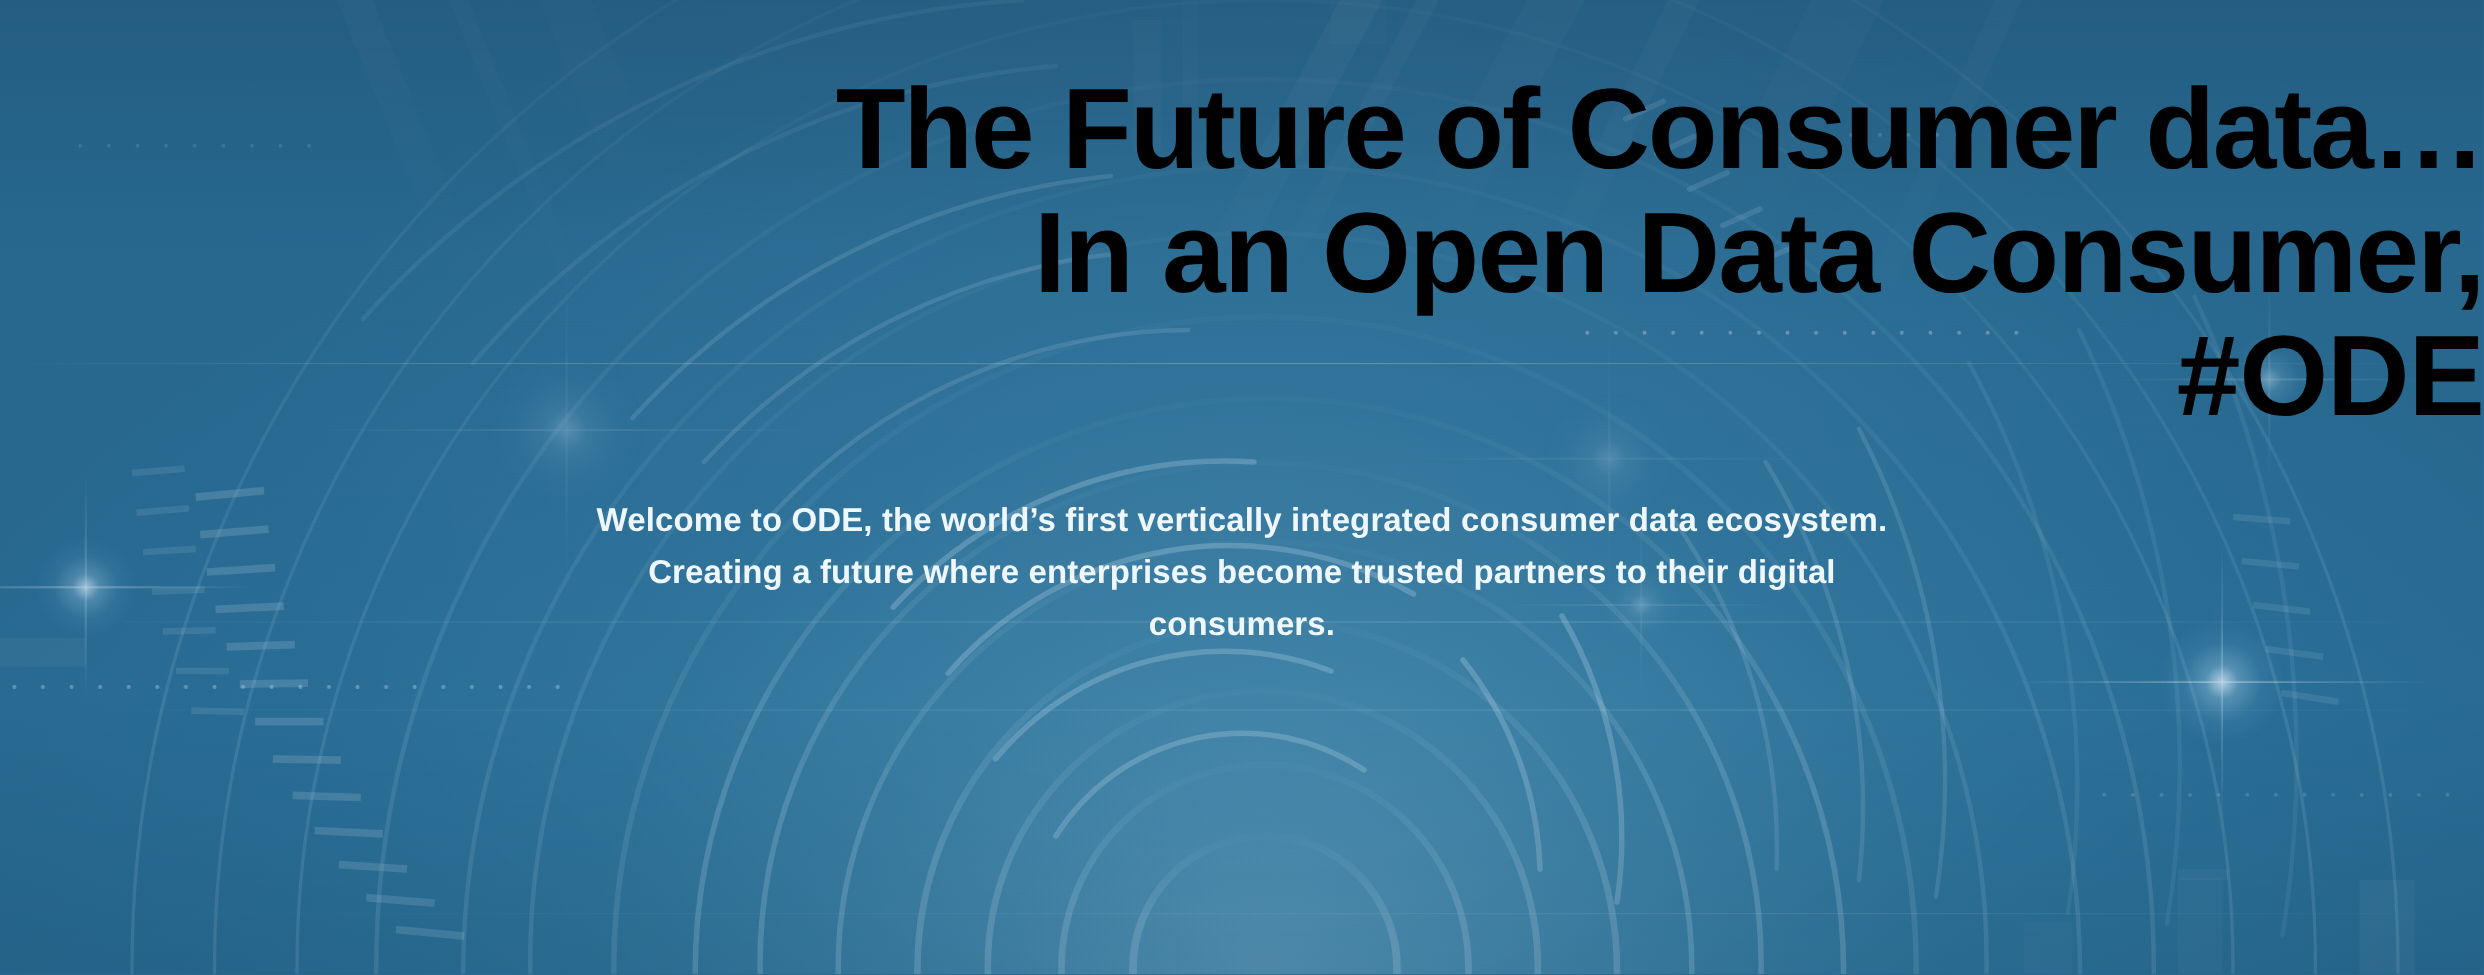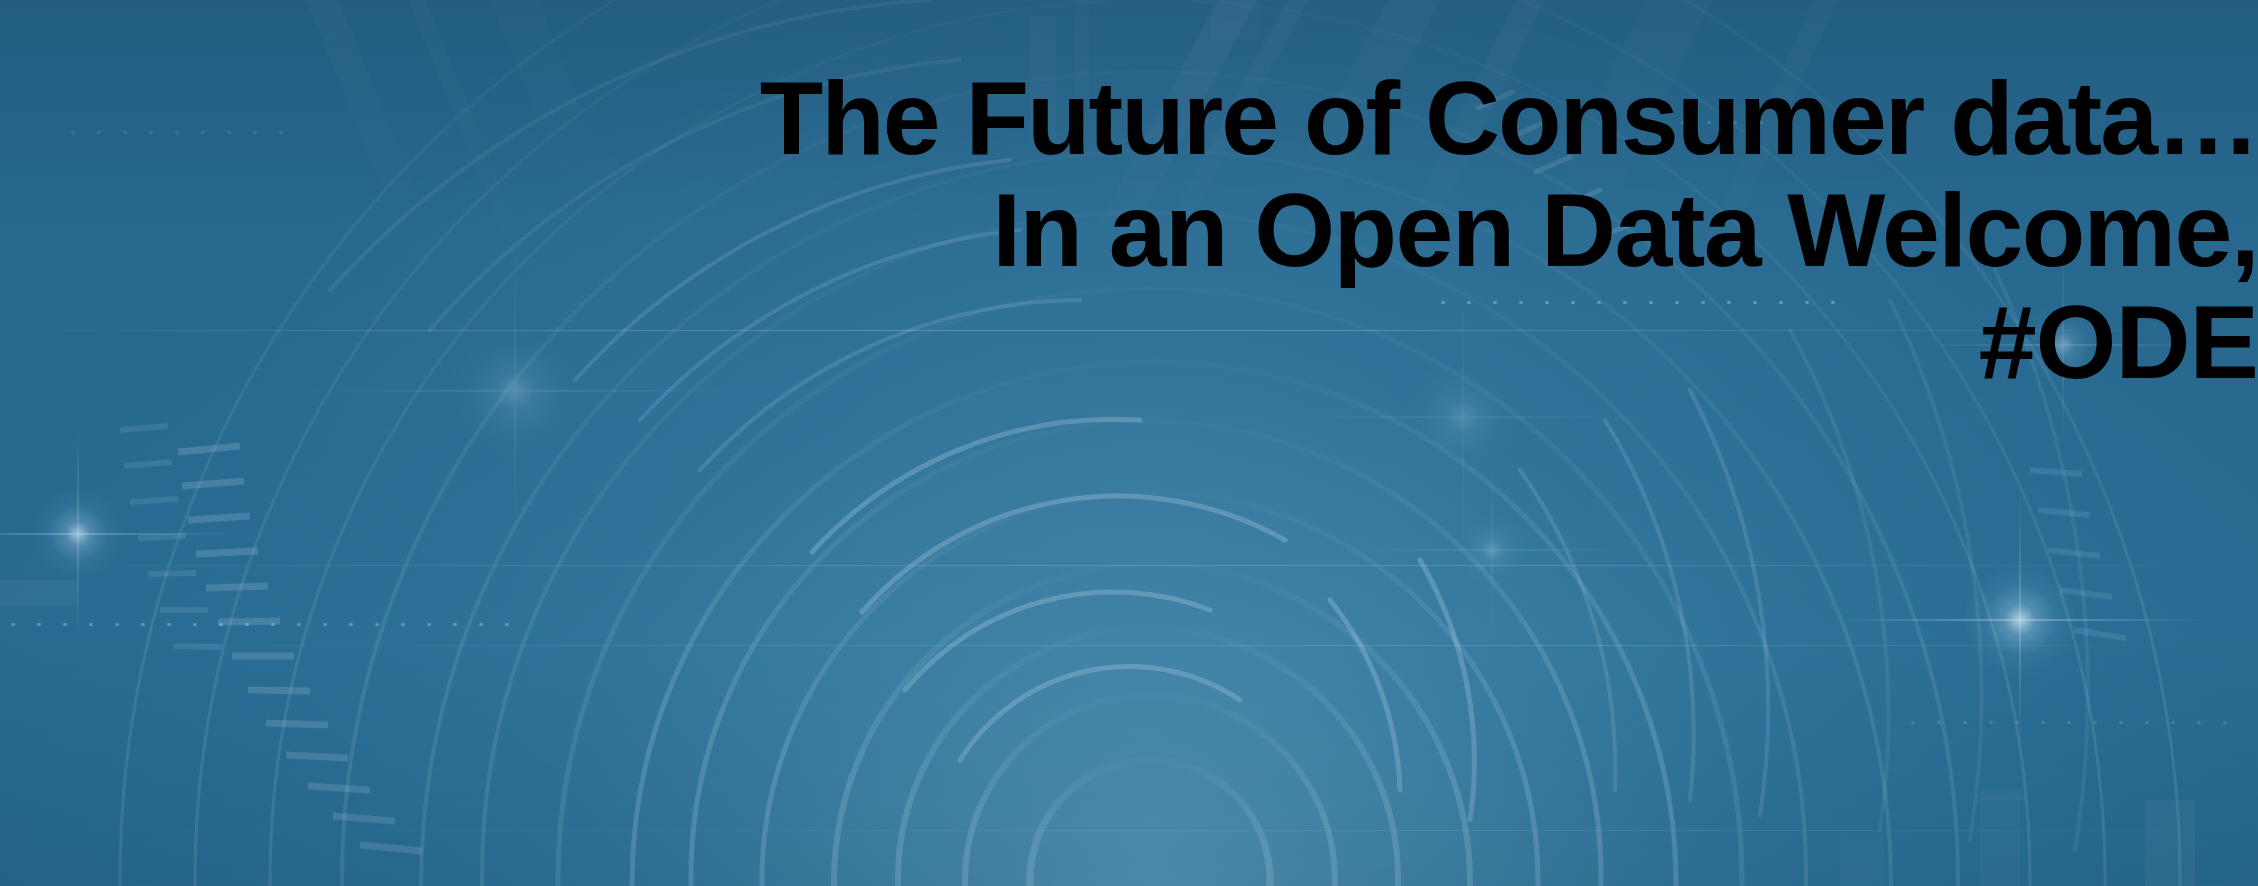--- a/index.html
+++ b/index.html
@@ -296,19 +296,24 @@
     <div class="flare" style="left:1452px; top:510px; width:80px;  height:80px;  opacity:.30;"></div>
   </div>
 
   <div class="bg-vignette"></div>
   <div class="bg-grain"></div>
 
   <div class="hero-content">
 
     <h1 class="hero-title">
       <span class="ln ln1">The Future of Consumer data…</span>
-      <span class="ln ln2">In an Open Data Welcome,</span>
+      <span class="ln ln2">In an Open Data Consumer,</span>
       <span class="ln ln3">#ODE</span>
     </h1>
 
+    <p class="hero-sub">
+      <span class="sl">Welcome to ODE, the world’s first vertically integrated consumer data ecosystem.</span>
+      <span class="sl">Creating a future where enterprises become trusted partners to their digital</span>
+      <span class="sl">consumers.</span>
+    </p>
 
   </div>
 </div>
 
 </body></html>

